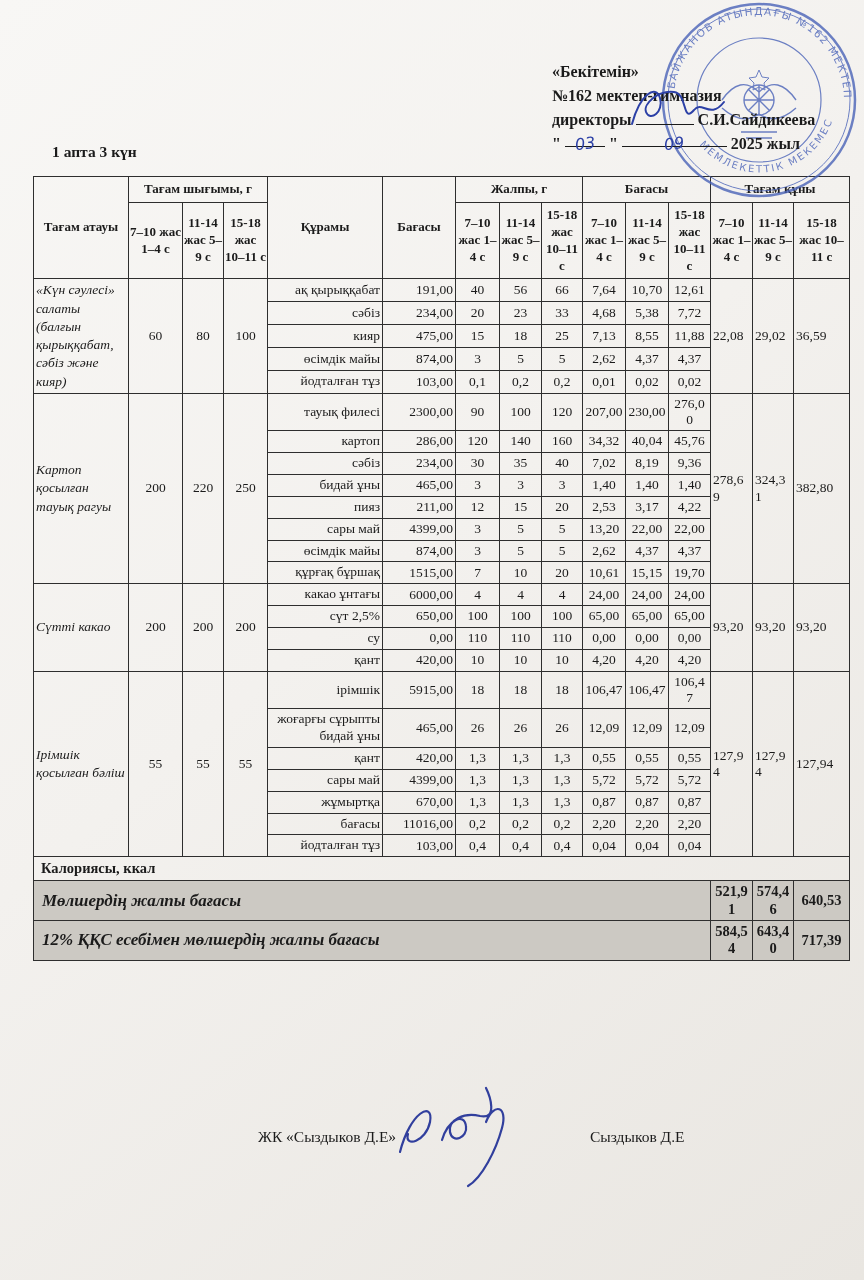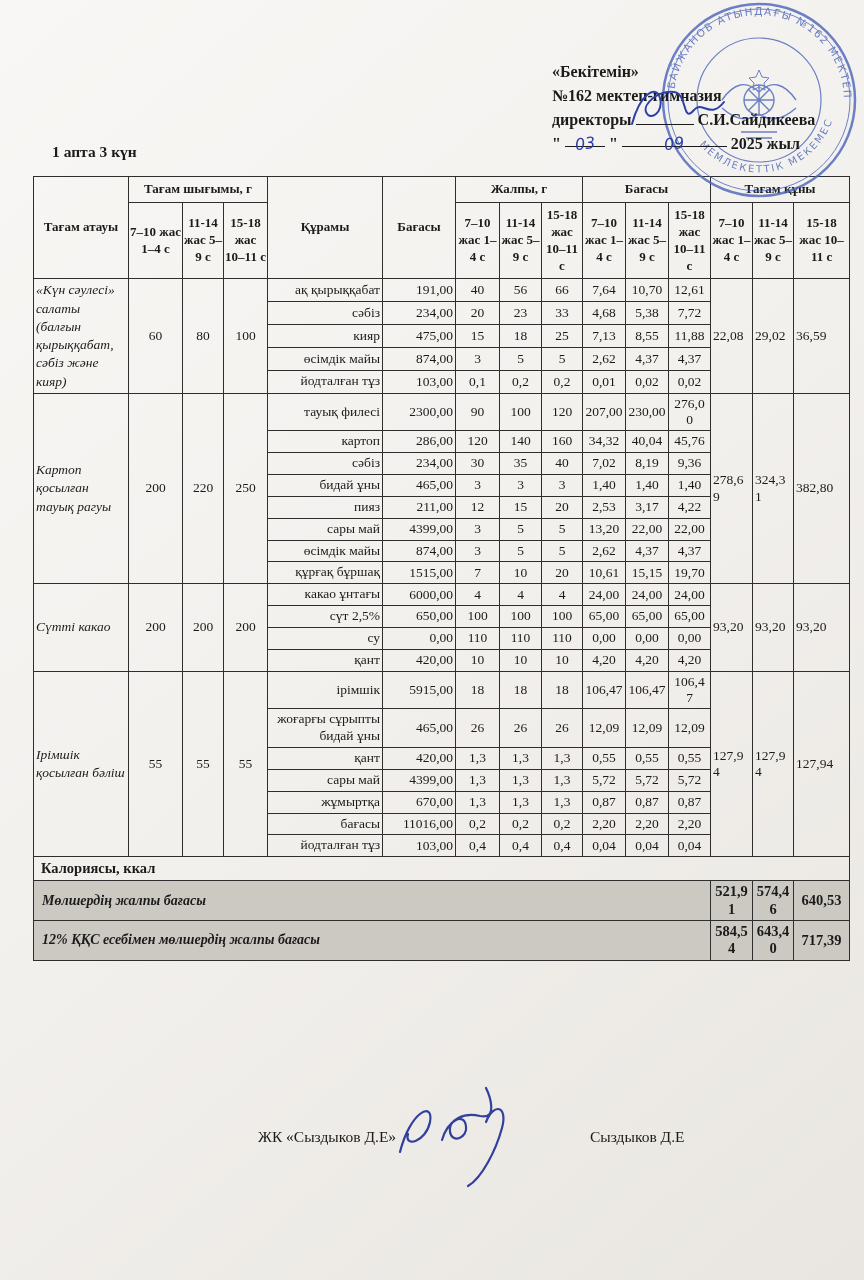--- a/index.html
+++ b/index.html
@@ -31,21 +31,21 @@
   .menu td{font-size:13.5px;vertical-align:middle;}
   .dish-cell{text-align:left;vertical-align:top;padding:4px 4px;line-height:1.35;font-style:italic;}
   .yield-cell{text-align:center;vertical-align:top;padding-top:5px;}
   .ing-name{text-align:right;padding:2px 4px;line-height:1.25;}
   .price-cell{text-align:right;padding-right:6px;}
   .num{word-break:break-all;line-height:1.2;}
   .qty-cell,.cost-cell{text-align:center;}
   .total-cell{vertical-align:top;text-align:left;padding:4px 2px 0 5px;margin-left:16px;}
   .calories-row td{font-weight:bold;text-align:left;padding:3px 7px;font-size:14.5px;margin-left:41px;}
   .summary-row td{background:#ccc9c3;font-weight:bold;}
-  .summary-row .label{text-align:left;font-style:italic;font-size:14px;padding:5px 8px;}
+  .summary-row .label{text-align:left;font-style:italic;font-size:17px;padding:5px 8px;}
   .summary-row .val{text-align:center;font-size:14.5px;word-break:break-all;line-height:1.2;}
   
   .bottom-sign{position:absolute;left:0;top:1100px;width:864px;height:120px;z-index:1;}
   .bottom-sign .company{position:absolute;left:258px;top:28px;font-size:15.5px;}
   .bottom-sign .person{position:absolute;left:590px;top:28px;font-size:15.5px;}
   .bottom-sign svg{position:absolute;left:390px;top:-18px;overflow:visible;}
   .stamp text{font-family:"DejaVu Sans",sans-serif;}
 </style>
 </head>
 <body>

